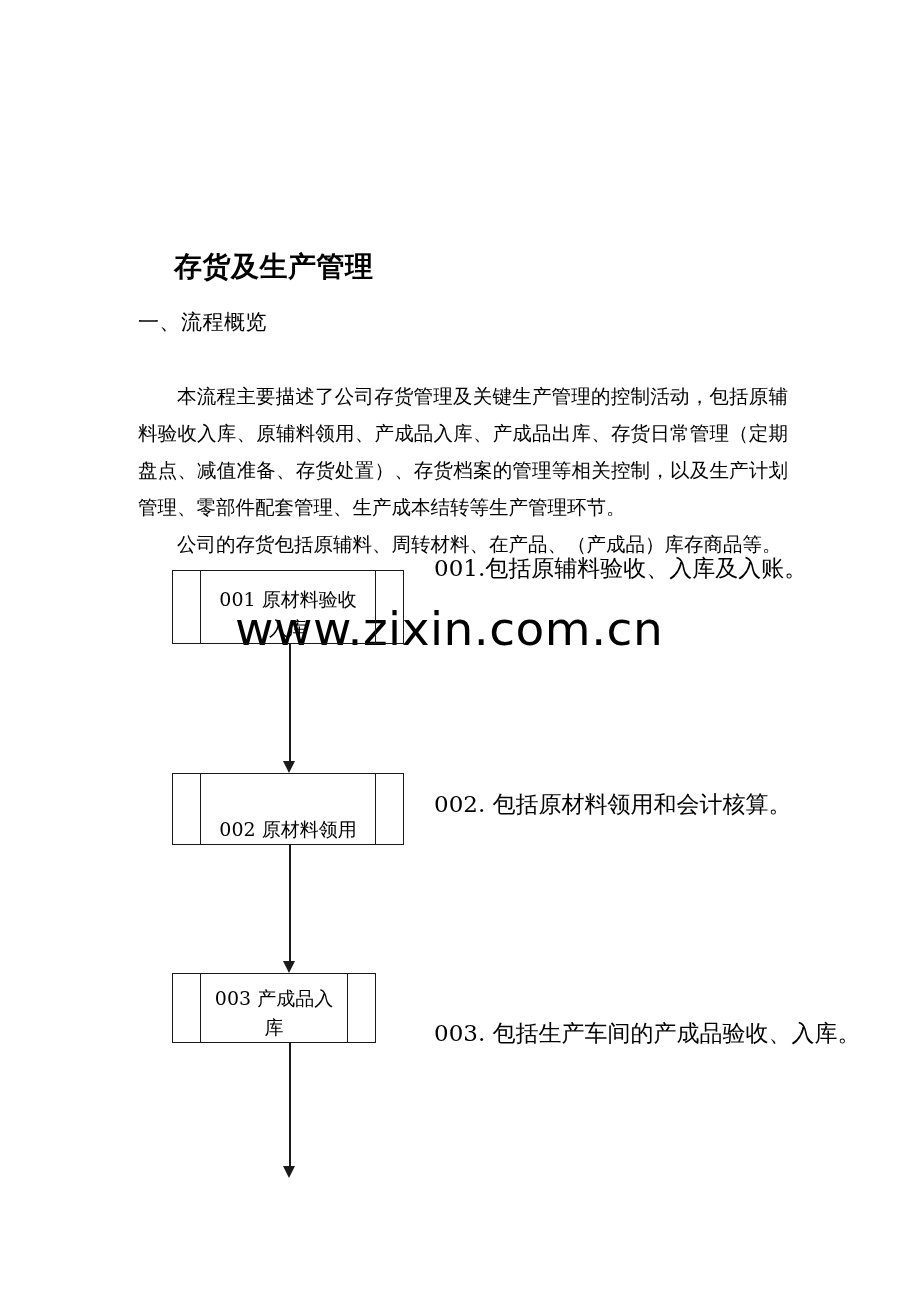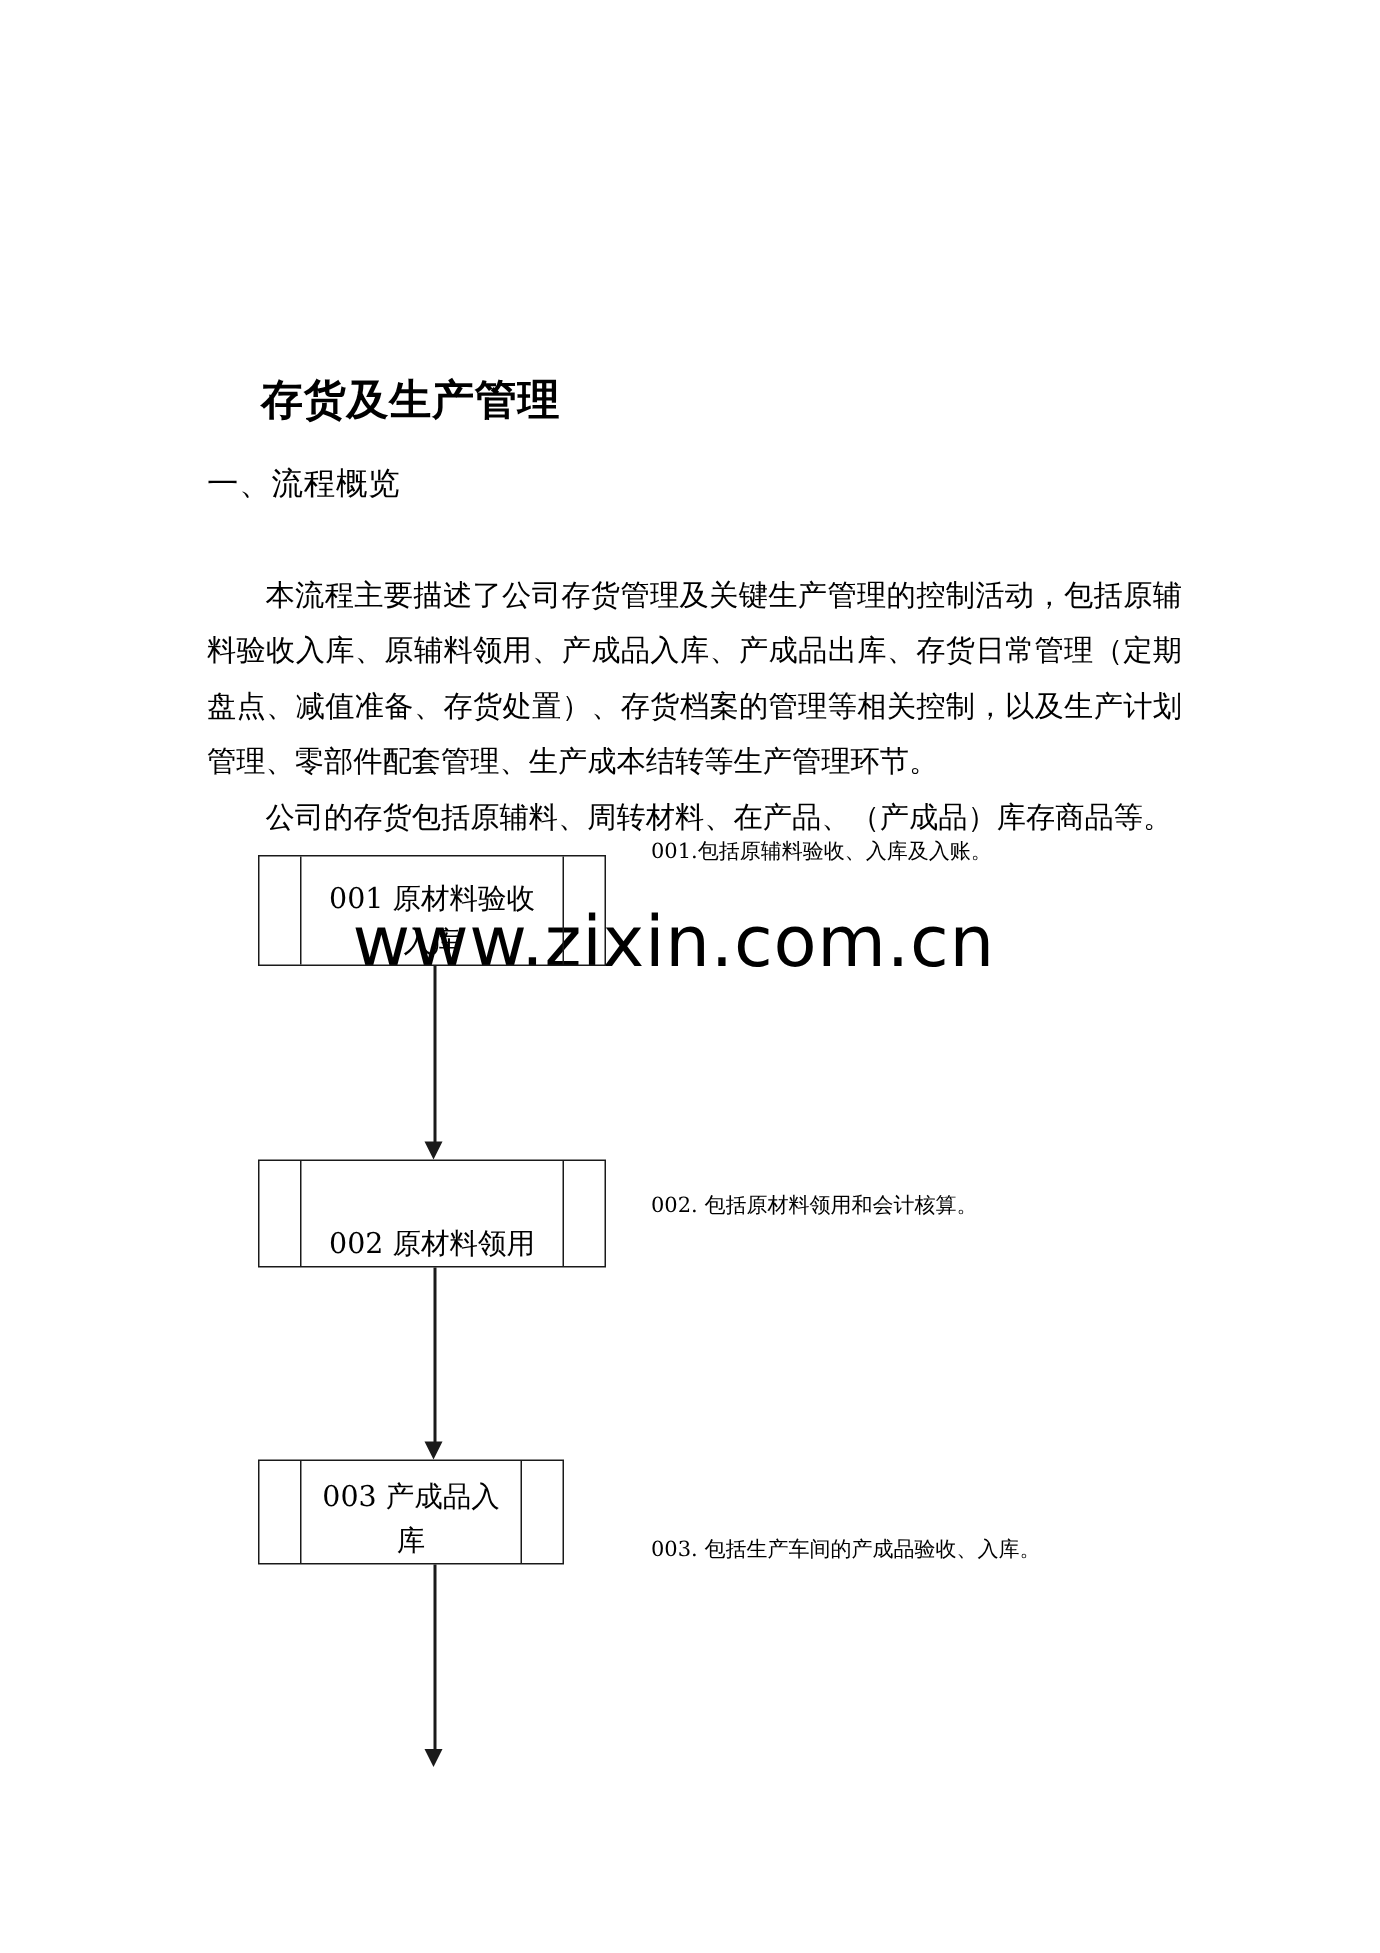--- a/index.html
+++ b/index.html
@@ -132,21 +132,21 @@
     left: -6.5px;
     width: 0;
     height: 0;
     border-left: 6.5px solid transparent;
     border-right: 6.5px solid transparent;
     border-top: 12px solid #1a1a1a;
   }
 
   .note {
     position: absolute;
-    font-size: 14px;
+    font-size: 23px;
     line-height: 30px;
     white-space: nowrap;
     z-index: 3;
     text-align: right;
   }
 </style>
 </head>
 <body>
 
 <div class="page">

